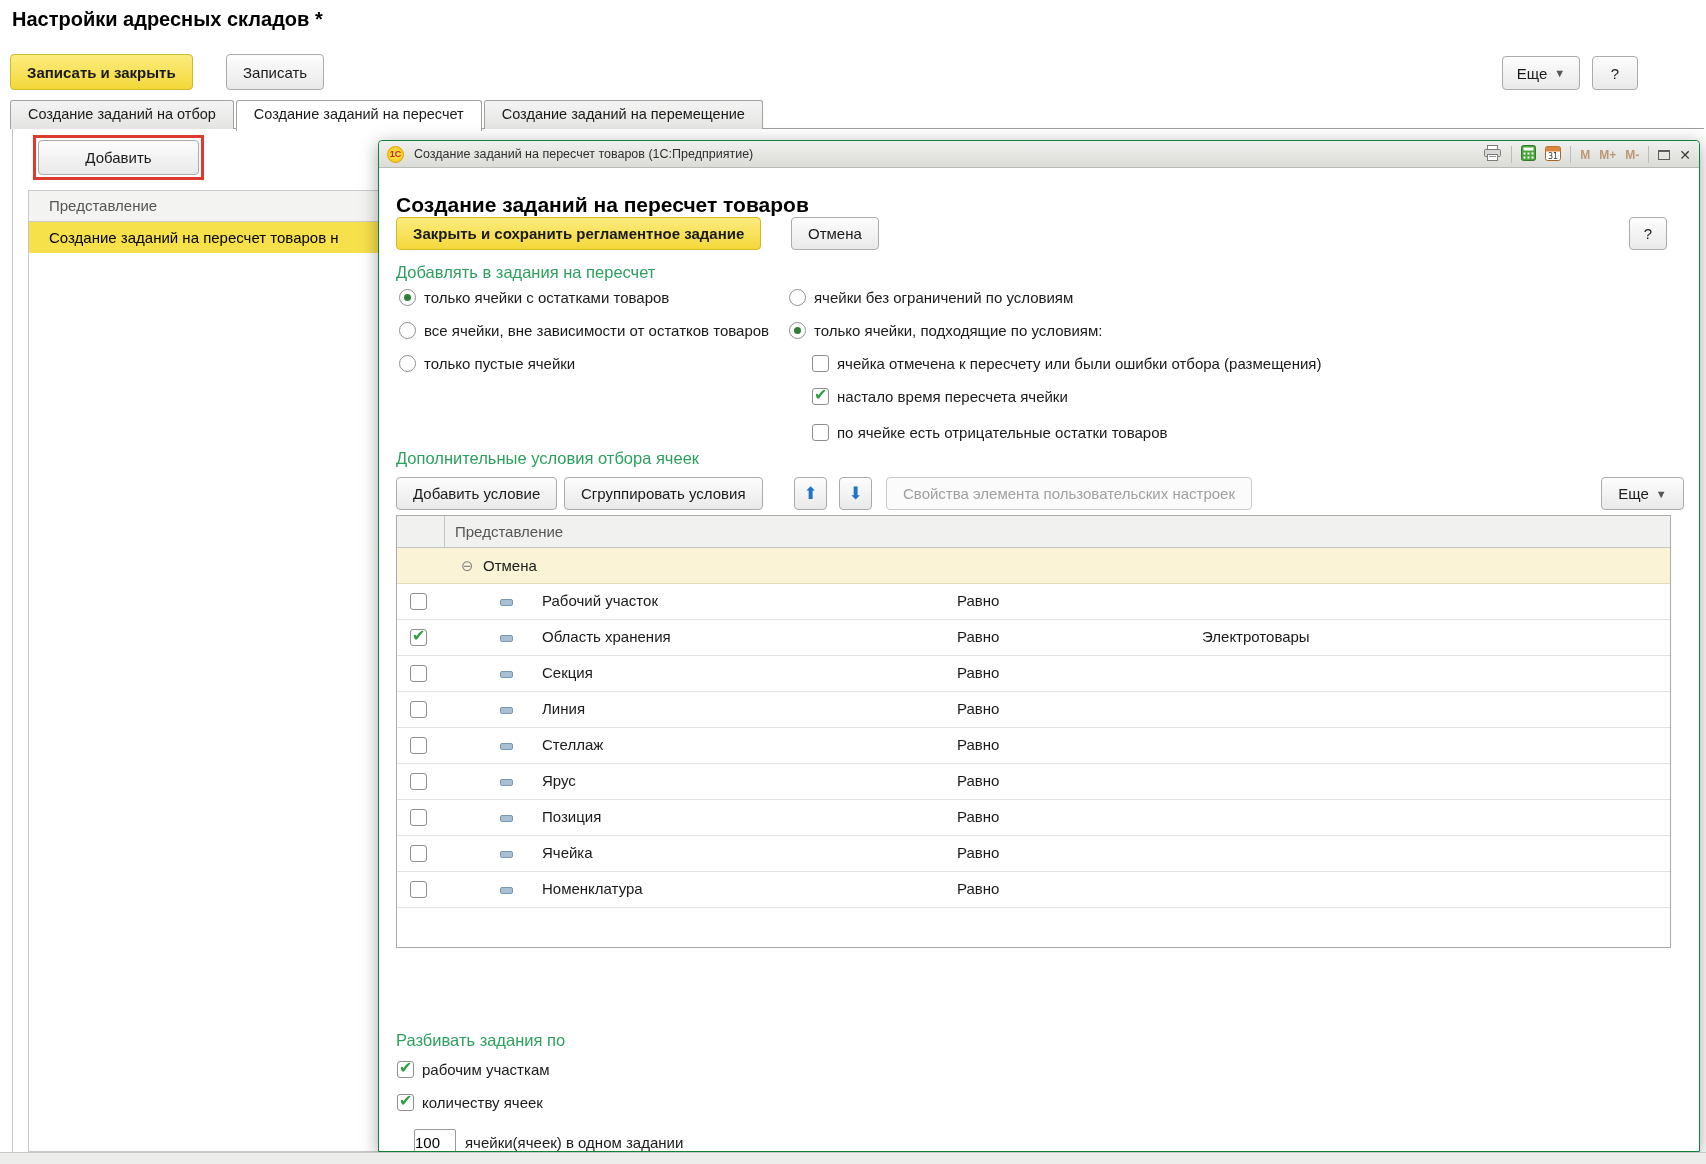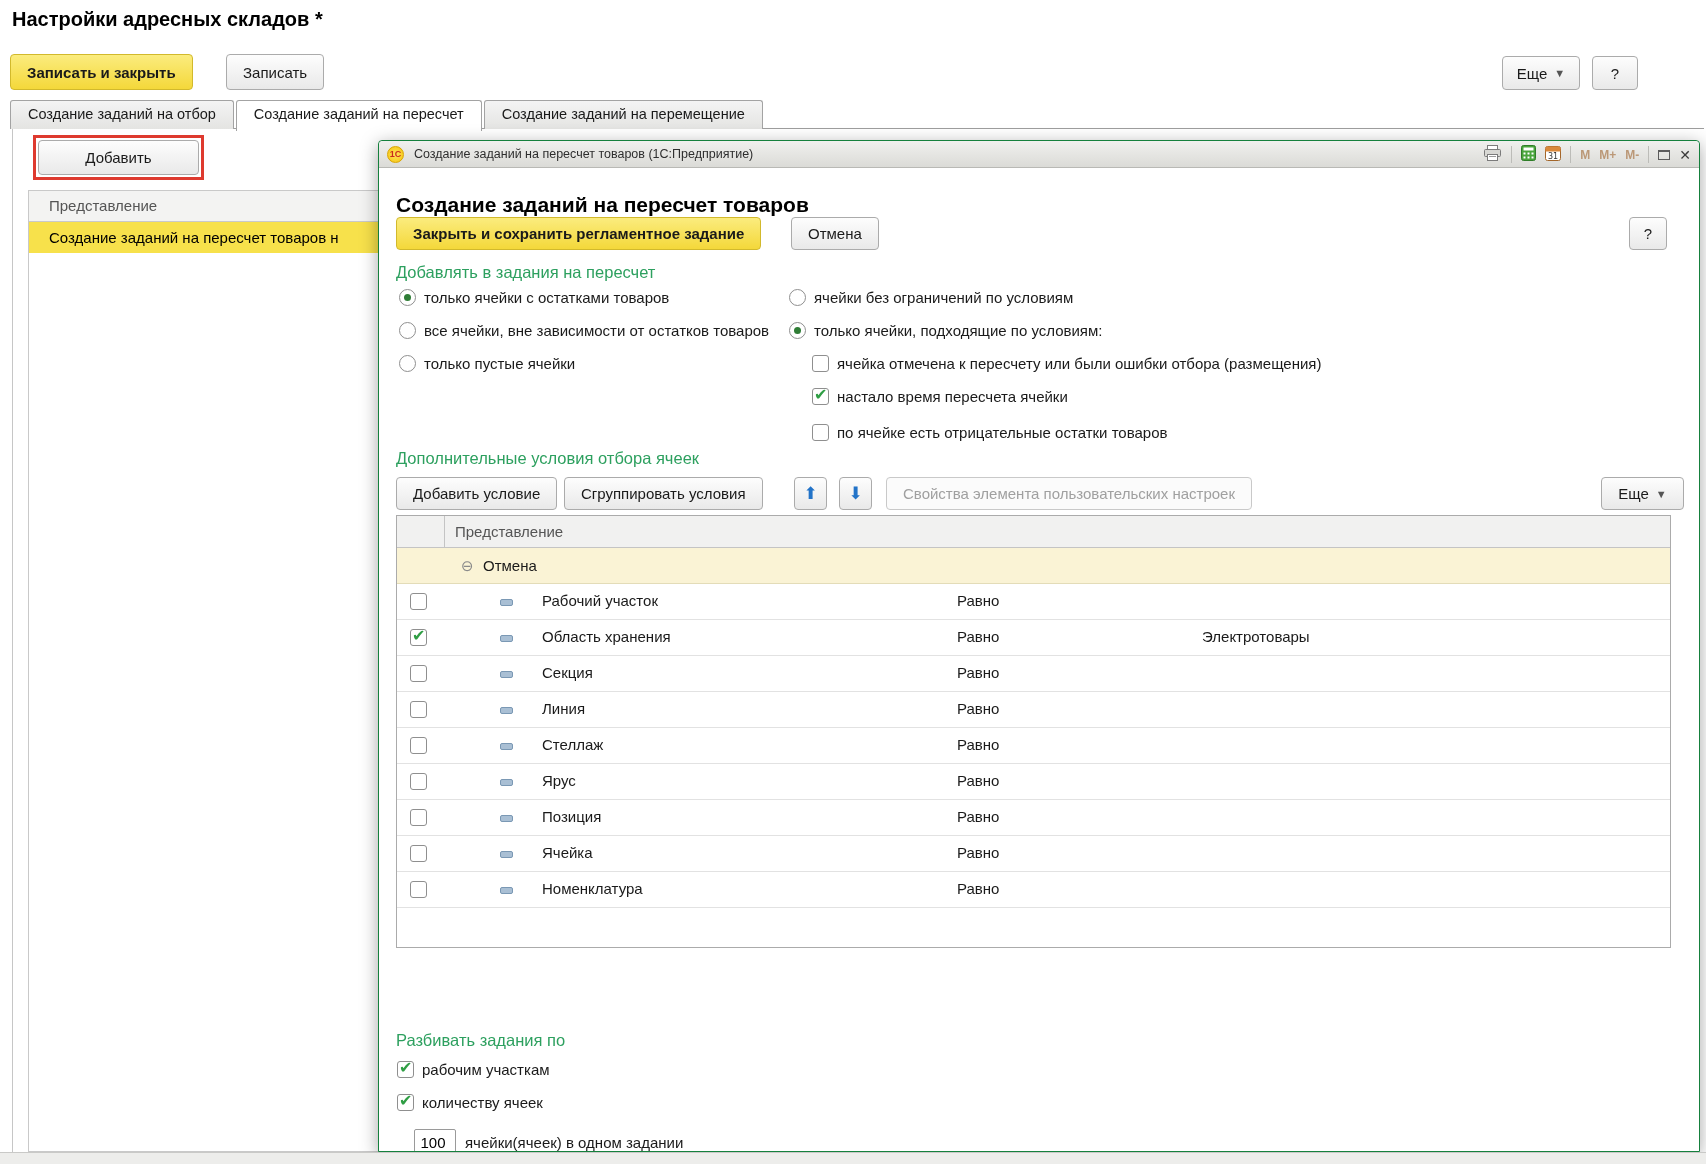--- a/index.html
+++ b/index.html
@@ -105,21 +105,21 @@
   .trow .checkbox { position:absolute; left:13px; top:9px; }
   .dash-icon { position:absolute; left:103px; top:15px; width:13px; height:7px;
     background:#A9BFD4; border:1px solid #7A98B4; border-radius:2px; }
   .rlabel { position:absolute; left:145px; top:8px; }
   .rcomp { position:absolute; left:560px; top:8px; }
   .rval { position:absolute; left:805px; top:8px; }
 
   
   .split-opt { position:absolute; font-size:15px; white-space:nowrap; }
   .count-input { position:absolute; left:35px; top:988px; width:42px; height:27px;
-    border:1px solid #9A9A9A; border-radius:2px; font-size:15px; text-align:center; padding-right:4px;
+    border:1px solid #9A9A9A; border-radius:2px; font-size:15px; text-align:left; padding-right:4px;
     font-family:"Liberation Sans","DejaVu Sans",sans-serif; }
   .count-label { position:absolute; left:86px; top:993px; font-size:15px; }
 </style>
 </head>
 <body>
 
 <div class="screen">
 
   <div class="main-title">Настройки адресных складов *</div>
 

